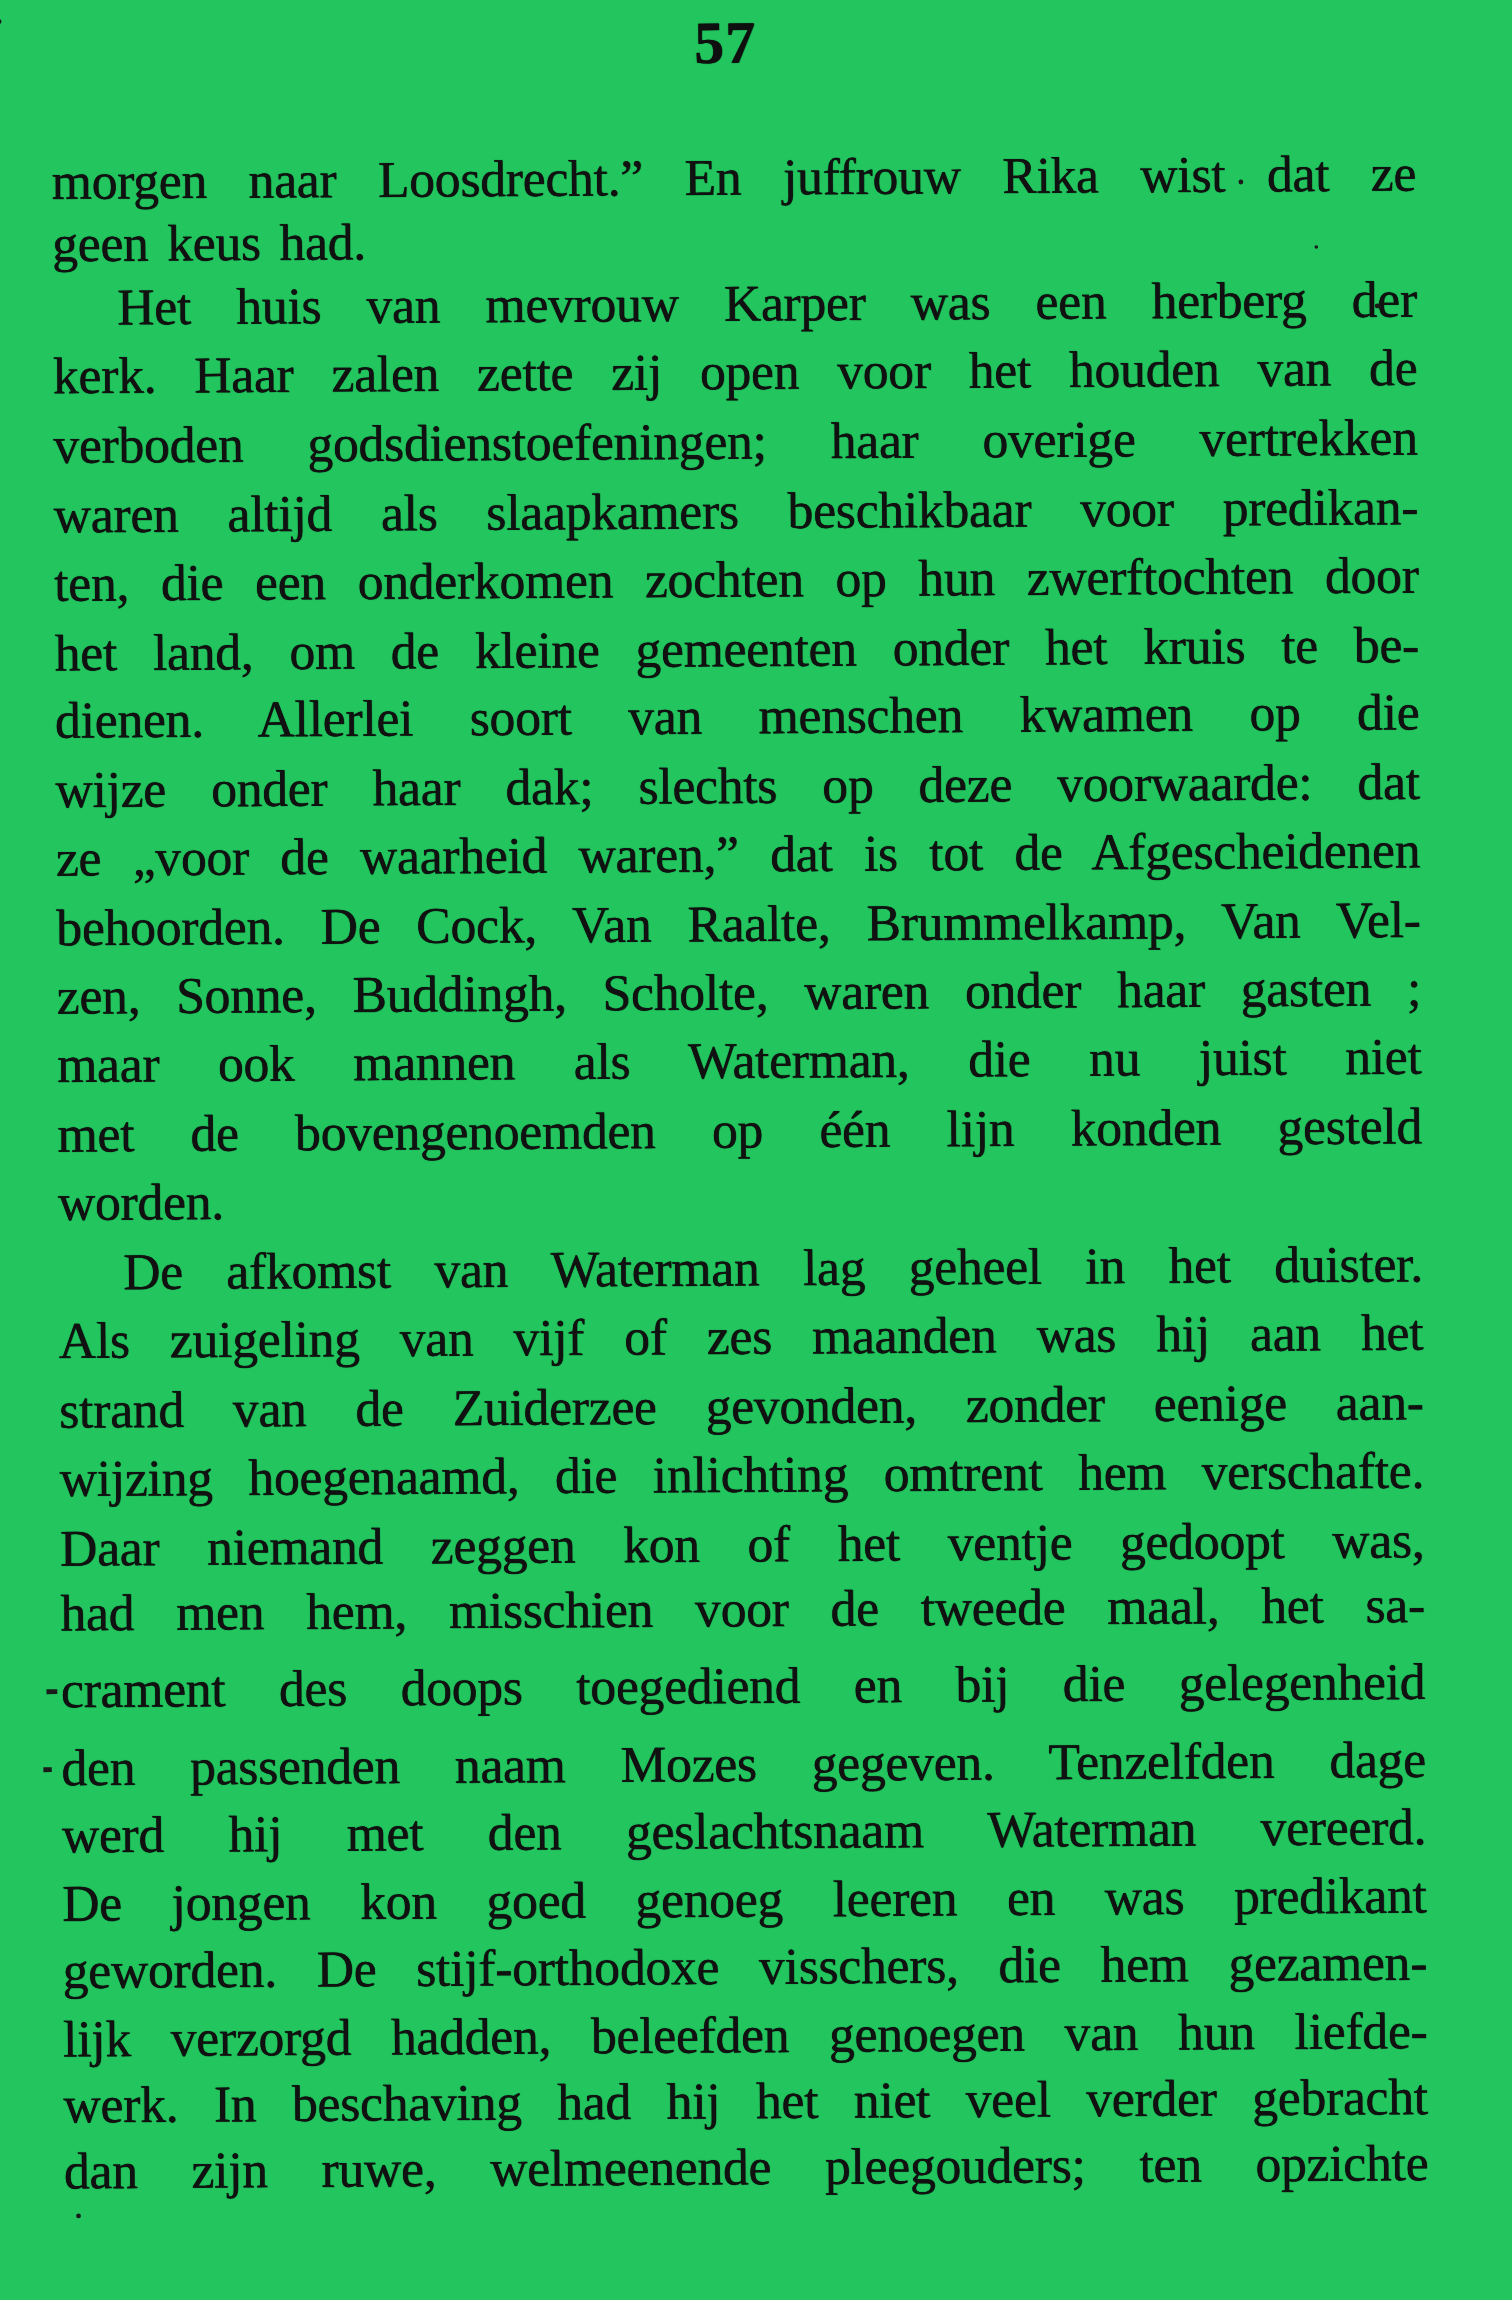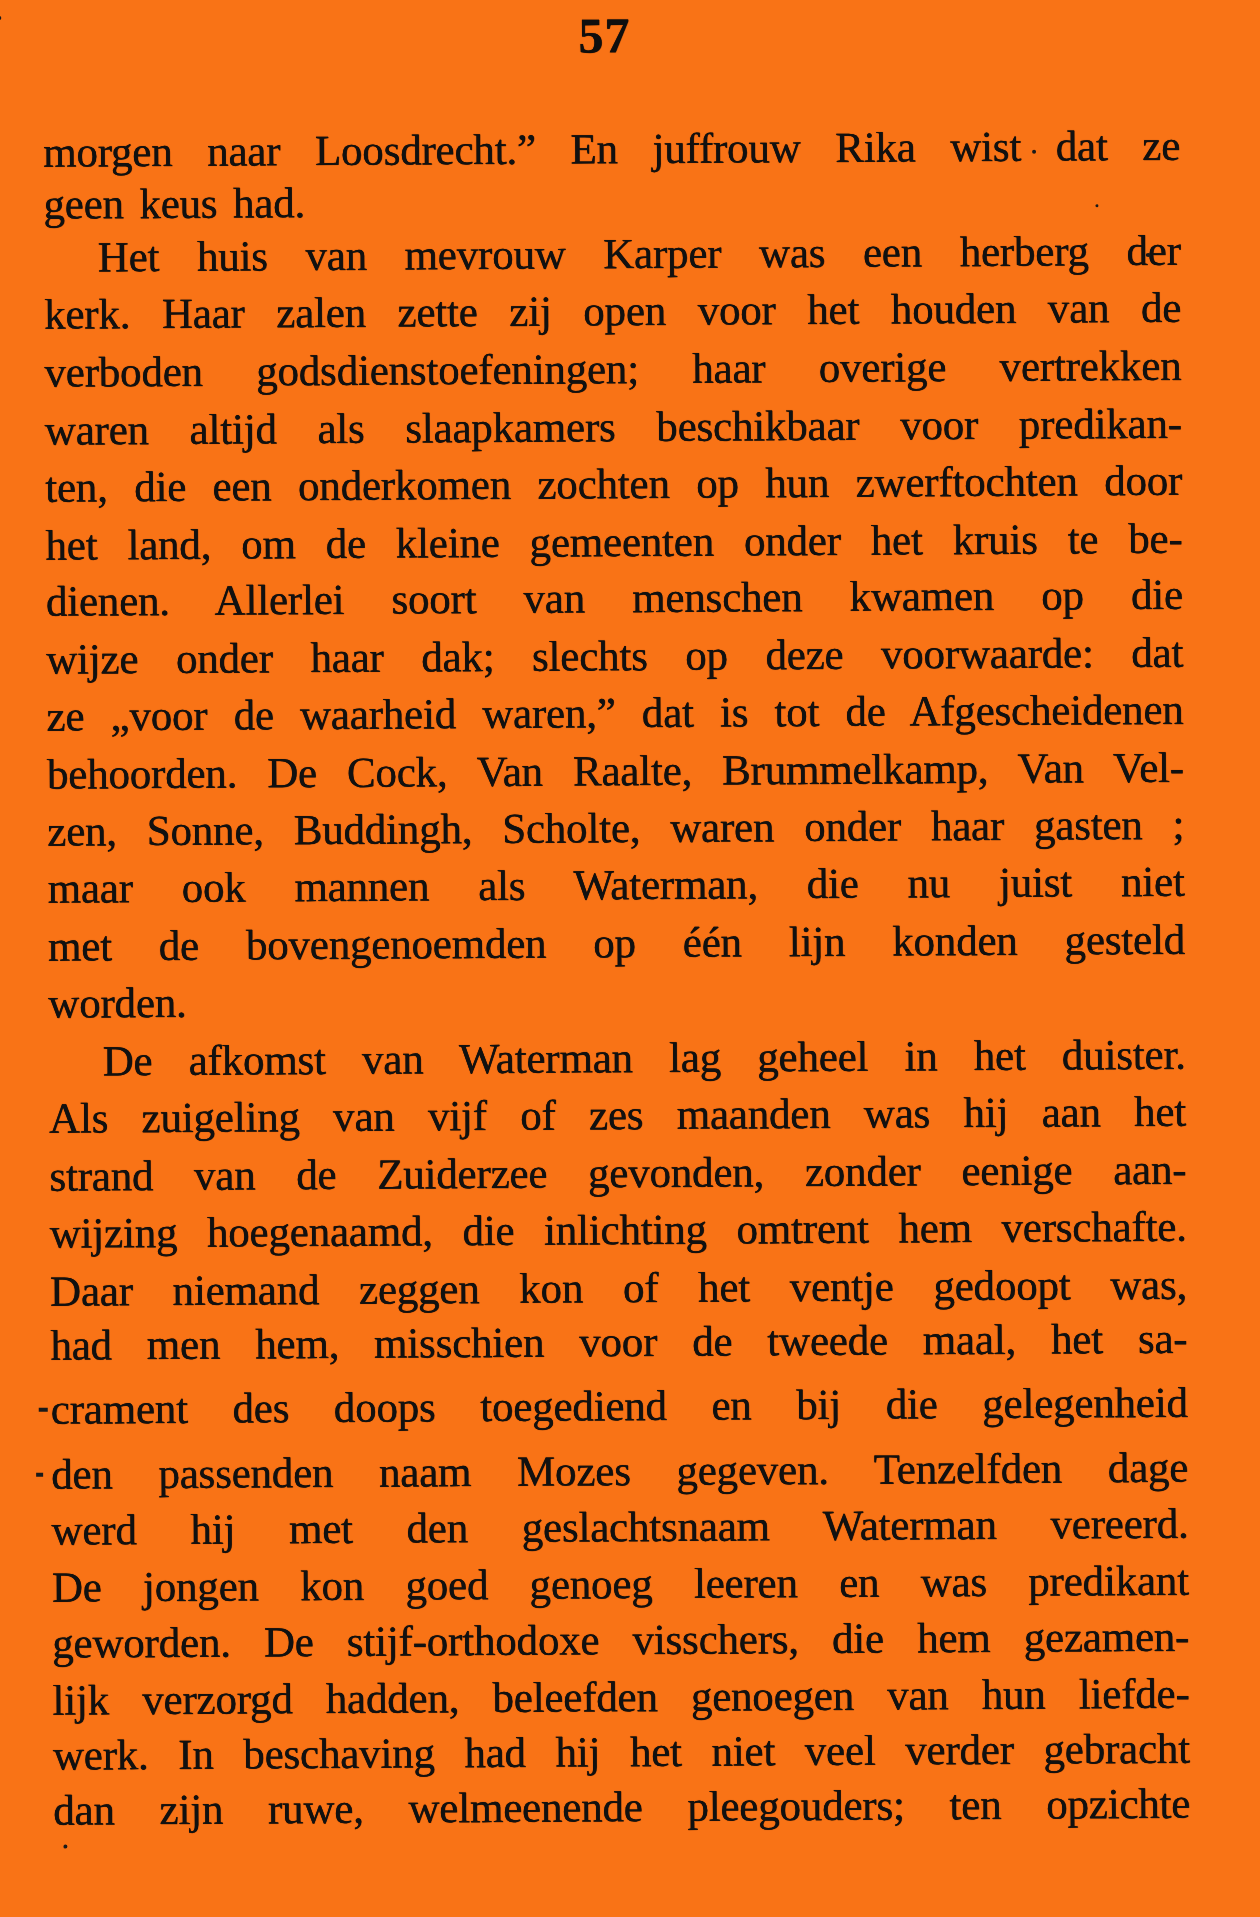--- a/index.html
+++ b/index.html
@@ -10,21 +10,21 @@
   body {
     width: 1260px;
     height: 1917px;
     position: relative;
     overflow: hidden;
     font-family: "Liberation Serif", "DejaVu Serif", serif;
   }
   .sheet {
     position: absolute;
     inset: 0;
-    background: #f97316;
+    background: #22c55e;
   }
   .rotor {
     position: absolute;
     inset: 0;
     transform: rotate(-0.35deg);
     transform-origin: 52% 50%;
   }
   .page-number {
     position: absolute;
     left: 48px;

